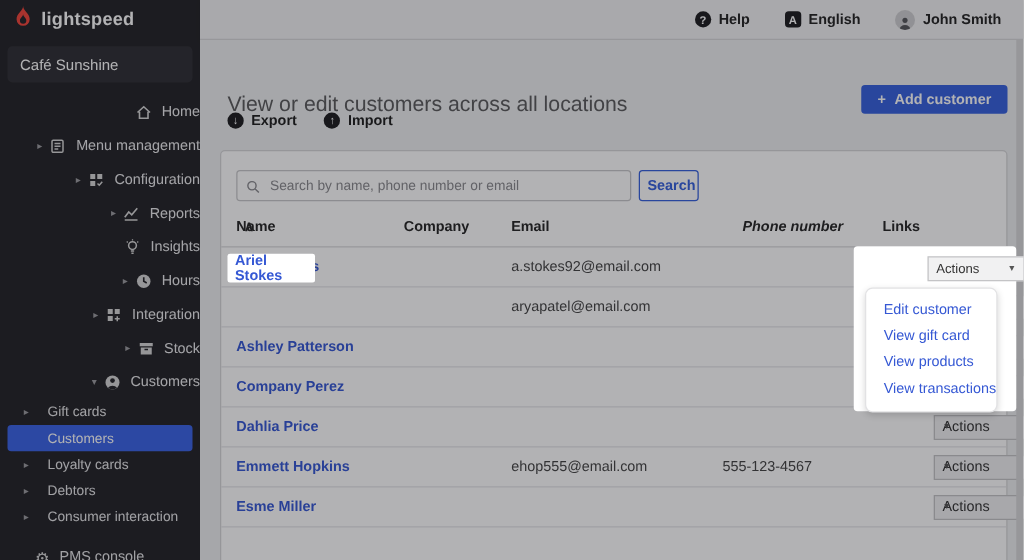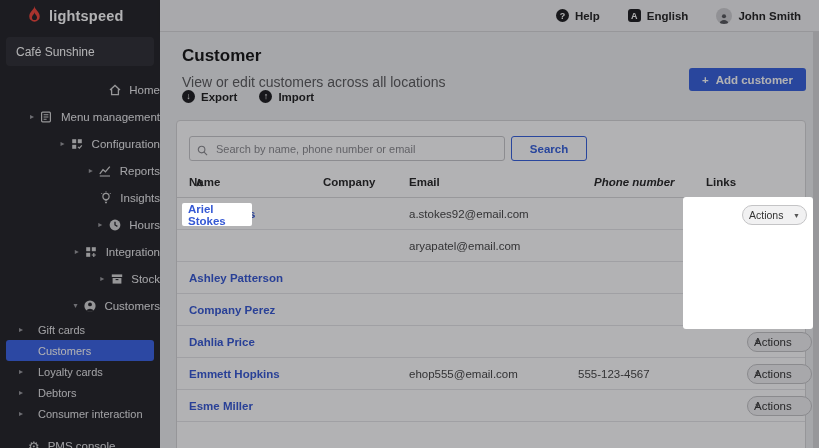--- a/index.html
+++ b/index.html
@@ -2,21 +2,21 @@
 <html><head>
 <meta charset="utf-8">
 <style>
   html,body{margin:0;padding:0;background:#6d6f72;font-family:"Liberation Sans",sans-serif;}
   #screen{position:relative;width:819px;height:448px;overflow:hidden;background:#edeff0;
           -webkit-font-smoothing:antialiased;}
   *{box-sizing:border-box;}
 
   
   .sidebar{position:absolute;left:0;top:0;width:160px;height:448px;background:#232327;z-index:1;}
-  .logo-row{display:flex;align-items:center;gap:7px;height:31px;padding-left:27px;}
+  .logo-row{display:flex;align-items:center;gap:7px;height:31px;padding-left:11px;}
   .logo-text{color:#fff;font-size:14.5px;font-weight:700;letter-spacing:.2px;}
   .location-box{margin:6px 6px 10px 6px;height:29px;background:#2f2f34;border-radius:4px;
                 color:#fff;font-size:12px;display:flex;align-items:center;padding-left:10px;}
   .nav-item{display:flex;align-items:center;height:27px;cursor:pointer;justify-content:flex-end;}
   .nav-caret{width:10px;margin-left:16px;font-size:8px;color:#9b9b9f;text-align:center;flex:0 0 auto;}
   .nav-ico{width:15px;margin-left:2px;margin-right:7px;display:flex;align-items:center;justify-content:center;flex:0 0 auto;}
   .nav-label{color:#ebebed;font-size:11.5px;}
   .sub-item{display:flex;align-items:center;height:21px;margin:0 6px;border-radius:3px;cursor:pointer;}
   .sub-caret{width:10px;margin-left:10px;font-size:8px;color:#9b9b9f;text-align:center;flex:0 0 auto;}
   .sub-label{color:#e6e6e8;font-size:11px;margin-left:12px;}
@@ -33,52 +33,52 @@
   .tb-item{display:flex;align-items:center;gap:6px;font-size:11.5px;font-weight:700;color:#222;cursor:pointer;}
   .circle-ico{width:13px;height:13px;border-radius:50%;background:#1d1d1f;color:#fff;font-size:9px;
               display:flex;align-items:center;justify-content:center;font-weight:700;}
   .square-ico{width:13px;height:13px;border-radius:3px;background:#1d1d1f;color:#fff;font-size:9px;
               display:flex;align-items:center;justify-content:center;font-weight:700;}
   .avatar-ico{width:16px;height:16px;border-radius:50%;background:#cfcfd1;display:flex;align-items:flex-end;justify-content:center;overflow:hidden;}
 
   
   .content{position:absolute;left:160px;right:0;top:32px;bottom:0;background:#edeff0;z-index:1;}
   .page-title{position:absolute;left:22px;top:14px;font-size:17px;font-weight:700;color:#141414;}
-  .page-subtitle{position:absolute;left:22px;top:42px;font-size:14px;color:#5a5a5c;}
+  .page-subtitle{position:absolute;left:22px;top:42px;font-size:17px;color:#5a5a5c;}
   .eximp{position:absolute;left:22px;top:58px;display:flex;gap:22px;align-items:center;}
   .eximp .opt{display:flex;align-items:center;gap:6px;font-size:11.5px;font-weight:700;color:#1e1e1e;cursor:pointer;}
   .arrow-circle{width:13px;height:13px;border-radius:50%;background:#1d1d1f;color:#fff;font-size:9px;line-height:13px;
                 display:flex;align-items:center;justify-content:center;}
   .add-btn{position:absolute;right:13px;top:36px;height:23px;padding:0 13px;background:#3560dd;border:none;
            border-radius:3px;color:#fff;font-size:11.5px;font-weight:700;display:flex;align-items:center;gap:7px;cursor:pointer;
            font-family:"Liberation Sans",sans-serif;}
 
   .card{position:absolute;left:16px;right:13px;top:88px;height:372px;background:#fff;
         border:1px solid #d6d6d8;border-radius:4px;}
   .search-input{position:absolute;left:12px;top:15px;width:316px;height:25px;border:1px solid #c8c8ca;border-radius:3px;
         background:#fff;font-size:11px;color:#333;padding:0 8px 0 26px;outline:none;font-family:"Liberation Sans",sans-serif;}
   .search-input::placeholder{color:#8a8a8e;}
   .mag{position:absolute;left:20px;top:21px;z-index:2;pointer-events:none;}
-  .search-btn{position:absolute;left:334px;top:15px;width:76px;height:25px;background:#fff;border:1px solid #3560dd;
+  .search-btn{position:absolute;left:334px;top:15px;width:48px;height:25px;background:#fff;border:1px solid #3560dd;
         border-radius:3px;color:#3560dd;font-size:11.5px;font-weight:700;cursor:pointer;font-family:"Liberation Sans",sans-serif;}
 
   .thead{position:absolute;left:0;right:0;top:46px;height:31px;border-bottom:1px solid #d9d9db;}
   .thead span{position:absolute;top:0;line-height:31px;font-size:11.5px;font-weight:700;color:#262626;}
   .col-name{left:12px;} .col-company{left:146px;} .col-email{left:232px;} .col-phone{left:417px;font-style:italic;} .col-links{left:529px;}
   .sort-caret{color:#3560dd;font-size:9px;font-weight:700;margin-left:6px;}
 
   .rows{position:absolute;left:0;right:0;top:77px;}
   .trow{position:relative;height:32px;border-bottom:1px solid #e5e5e7;}
   .trow span,.trow a{position:absolute;line-height:32px;font-size:11.5px;}
   .cell-name{left:12px;color:#3558d4;font-weight:700;text-decoration:none;cursor:pointer;}
   .cell-company{left:146px;color:#454545;}
   .cell-email{left:232px;color:#454545;}
   .cell-phone{left:401px;color:#454545;}
-  .actions-btn{position:absolute;left:570px;top:6px;width:65px;height:20px;background:#f1f1f2;border:1px solid #c4c4c6;
-        border-radius:10px;font-size:10.5px;color:#333;display:flex;align-items:center;justify-content:space-between;
+  .actions-btn{position:absolute;left:570px;top:6px;width:78px;height:20px;background:#f1f1f2;border:1px solid #c4c4c6;
+        border-radius:0;font-size:10.5px;color:#333;display:flex;align-items:center;justify-content:space-between;
         padding:0 6px;cursor:pointer;font-family:"Liberation Sans",sans-serif;}
   .actions-btn .dcaret{font-size:7px;color:#555;}
 
   
   .scroll-track{position:absolute;right:0;top:32px;width:6px;bottom:0;background:#d7d7d9;z-index:1;}
 
   
   .dim{position:absolute;inset:0;background:rgba(14,16,21,.32);z-index:40;}
   .spot-name{position:absolute;left:182px;top:203px;width:70px;height:23px;background:#fff;border-radius:2px;
         z-index:50;display:flex;align-items:center;padding-left:6px;}
@@ -245,21 +245,20 @@
         <svg width="12" height="12" viewBox="0 0 14 14">
             <circle cx="7" cy="5" r="2.4" fill="#55565a"></circle>
             <path d="M1.8 14 a5.2 4.6 0 0 1 10.4 0 Z" fill="#55565a"></path>
           </svg>
       </span>
       <span>John Smith</span>
     </div>
   </div>
 
   <div class="content">
-    <div class="page-title">Customer</div>
     <div class="page-subtitle">View or edit customers across all locations</div>
     <div class="eximp">
       <div class="opt">
         <span class="arrow-circle">↓</span>
         <span>Export</span>
       </div>
       <div class="opt">
         <span class="arrow-circle">↑</span>
         <span>Import</span>
       </div>
@@ -367,15 +366,21 @@
 
   <div class="dim"></div>
   <div class="spot-name">
     <a>Ariel Stokes</a>
   </div>
   <div class="spot-actions">
     <button class="actions-btn">
       <span>Actions</span>
         <span class="dcaret">▼</span>
     </button>
+    <div class="dropdown" id="dropdown">
+        <div class="menu-item">Edit customer</div>
+        <div class="menu-item">View gift card</div>
+        <div class="menu-item">View products</div>
+        <div class="menu-item">View transactions</div>
+      </div>
   </div>
 
 </div>
 
 </body></html>

